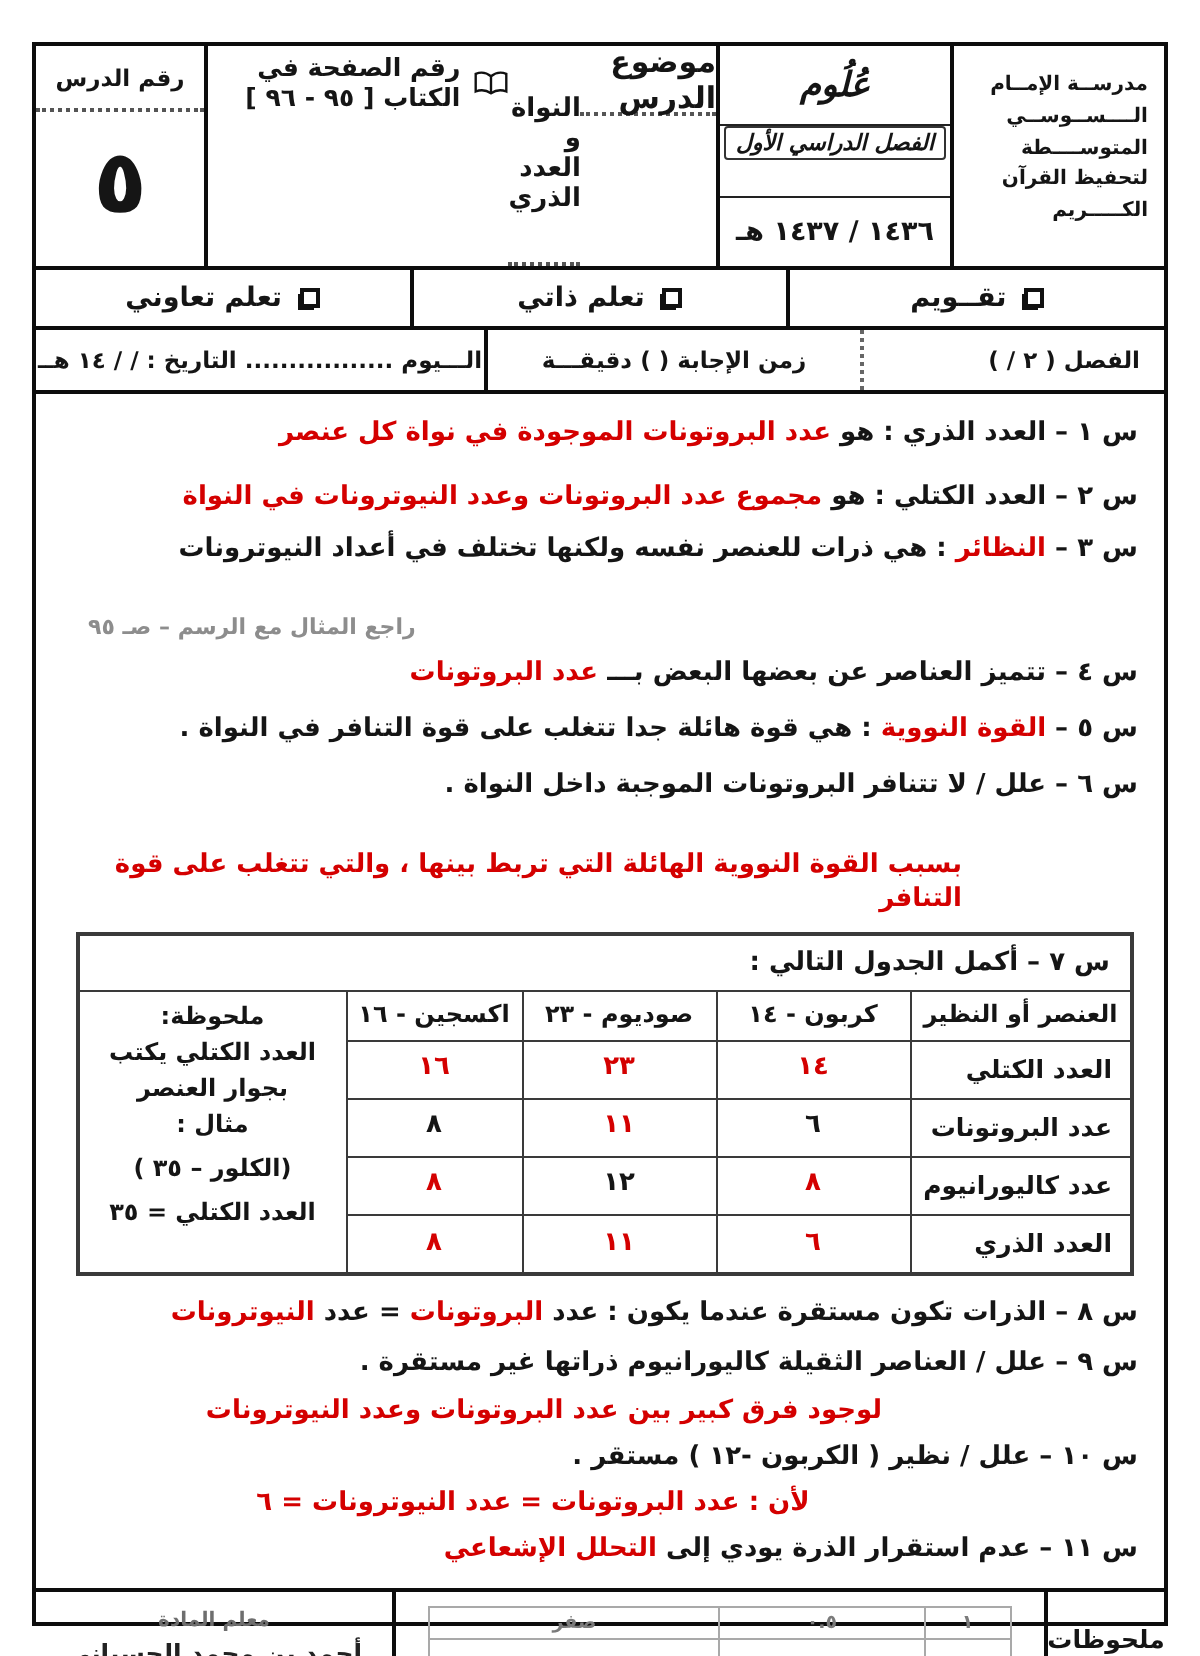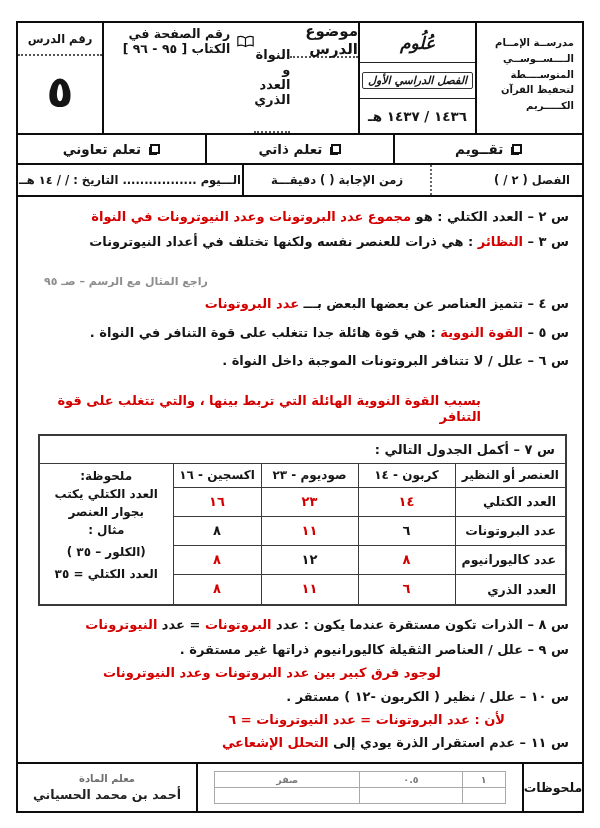--- a/index.html
+++ b/index.html
@@ -14,21 +14,21 @@
     border:2.5px solid #0d0d0d; background:#fff;
     display:flex; flex-direction:column;
   }
   
   .header { height:112px; display:flex; border-bottom:2.5px solid #0d0d0d; flex:0 0 auto; }
   .col-school { width:107px; border-left:2px solid #0d0d0d; padding:12px 8px 6px 4px; }
   .school-line { font-size:10px; font-weight:bold; line-height:1.58; text-align:right; white-space:nowrap; }
   .col-logo { width:117px; border-left:2px solid #0d0d0d; display:flex; flex-direction:column; }
   .logo-subject { flex:1.15; display:flex; align-items:center; justify-content:center;
     font-size:17px; font-weight:bold; font-style:italic; letter-spacing:1px; }
-  .logo-sem { flex:1; border-top:1.5px solid #222; display:flex; align-items:center; justify-content:center; }
+  .logo-sem { flex:1; border-top:1.5px solid #222; display:flex; align-items:flex-start; justify-content:center; }
   .logo-sem span { font-size:11px; font-weight:bold; font-style:italic; border:1px solid #333; padding:1px 5px; border-radius:2px; }
   .logo-year { flex:1; border-top:1.5px solid #222; display:flex; align-items:center; justify-content:center;
     font-size:13.5px; font-weight:bold; }
   .col-topic { flex:1; border-left:2px solid #0d0d0d; display:flex; flex-direction:row; }
   .topic-label { height:35px; display:flex; align-items:center; justify-content:center;
     font-size:15px; font-weight:bold; border-bottom:2px dotted #555; }
   .topic-value { flex:1; display:flex; align-items:center; justify-content:center;
     font-size:13px; font-weight:bold; border-bottom:2px dotted #555; }
   .topic-page { height:36px; display:flex; align-items:center; justify-content:center; gap:7px;
     font-size:12.5px; font-weight:bold; }
@@ -56,21 +56,21 @@
   
   .main { flex:1 1 auto; padding:12px 13px 0 10px; font-size:13px; font-weight:bold; line-height:1.25; }
   .q { margin-bottom:10px; }
   .red { color:#d40000; }
   .answer { color:#d40000; }
   .gray-note { color:#8d8d8d; font-size:11px; font-weight:bold; text-align:left; padding-left:16px; }
   .mb16{margin-bottom:16px;} .mb12{margin-bottom:12px;} .mb9{margin-bottom:9px;}
   .mb8{margin-bottom:8px;margin-top:24px;} .mb7{margin-bottom:7px;} .mb2{margin-bottom:2px;}
   .a6 { padding-right:88px; }
   .a9 { padding-right:128px; }
-  .a10 { padding-right:64px; }
+  .a10 { padding-right:64px;text-align:center; }
   
   .tablebox { border:2px solid #3a3a3a; margin:0 2px 11px 10px; }
   .tb-title { padding:6px 10px 5px; font-size:13px; font-weight:bold; border-bottom:1.5px solid #3a3a3a; }
   .q7table { width:100%; border-collapse:collapse; border-style:hidden; table-layout:fixed; }
   .q7table td { border:1.5px solid #3a3a3a; height:29px; vertical-align:middle; }
   .q7table tr.hdr td { height:24px; font-size:12px; font-weight:bold; text-align:center; }
   .rowlabel { text-align:right; padding-right:9px; font-size:12.5px; font-weight:bold; }
   .num { text-align:center; font-size:13px; font-weight:bold; letter-spacing:2px; }
   .num.red { letter-spacing:3px; }
   .notecell { vertical-align:top !important; padding:3px 7px; font-size:10px; font-weight:bold; text-align:right; line-height:1.5; }
@@ -146,20 +146,21 @@
     </div>
 
     <div class="info">
       <div class="info-class">الفصل   ( ٢ /      )</div>
       <div class="info-time">زمن الإجابة    (       ) دقيقـــة</div>
       <div class="info-day">الـــيوم ................. التاريخ :      /      /     ١٤ هــ</div>
     </div>
 
     <div class="main">
 
+      <div class="q mb16"><span>س ١ – العدد الذري  :  هو  </span><span class="red">عدد البروتونات الموجودة في نواة كل عنصر</span></div>
 
       <div class="q mb9"><span>س ٢ – العدد الكتلي  :  هو  </span><span class="red">مجموع عدد البروتونات وعدد النيوترونات في النواة</span></div>
 
       <div class="q mb2"><span>س ٣ – </span><span class="red">النظائر</span><span>    :  هي ذرات للعنصر نفسه ولكنها تختلف في أعداد النيوترونات</span></div>
 
       <div class="q mb8 gray-note">راجع المثال مع الرسم – صـ ٩٥</div>
 
       <div class="q mb12"><span>س ٤ – تتميز العناصر عن بعضها البعض بـــ   </span><span class="red">عدد البروتونات</span></div>
 
       <div class="q mb12"><span>س ٥ – </span><span class="red">القوة النووية</span><span>      :  هي قوة هائلة جدا تتغلب على قوة التنافر في  النواة .</span></div>

